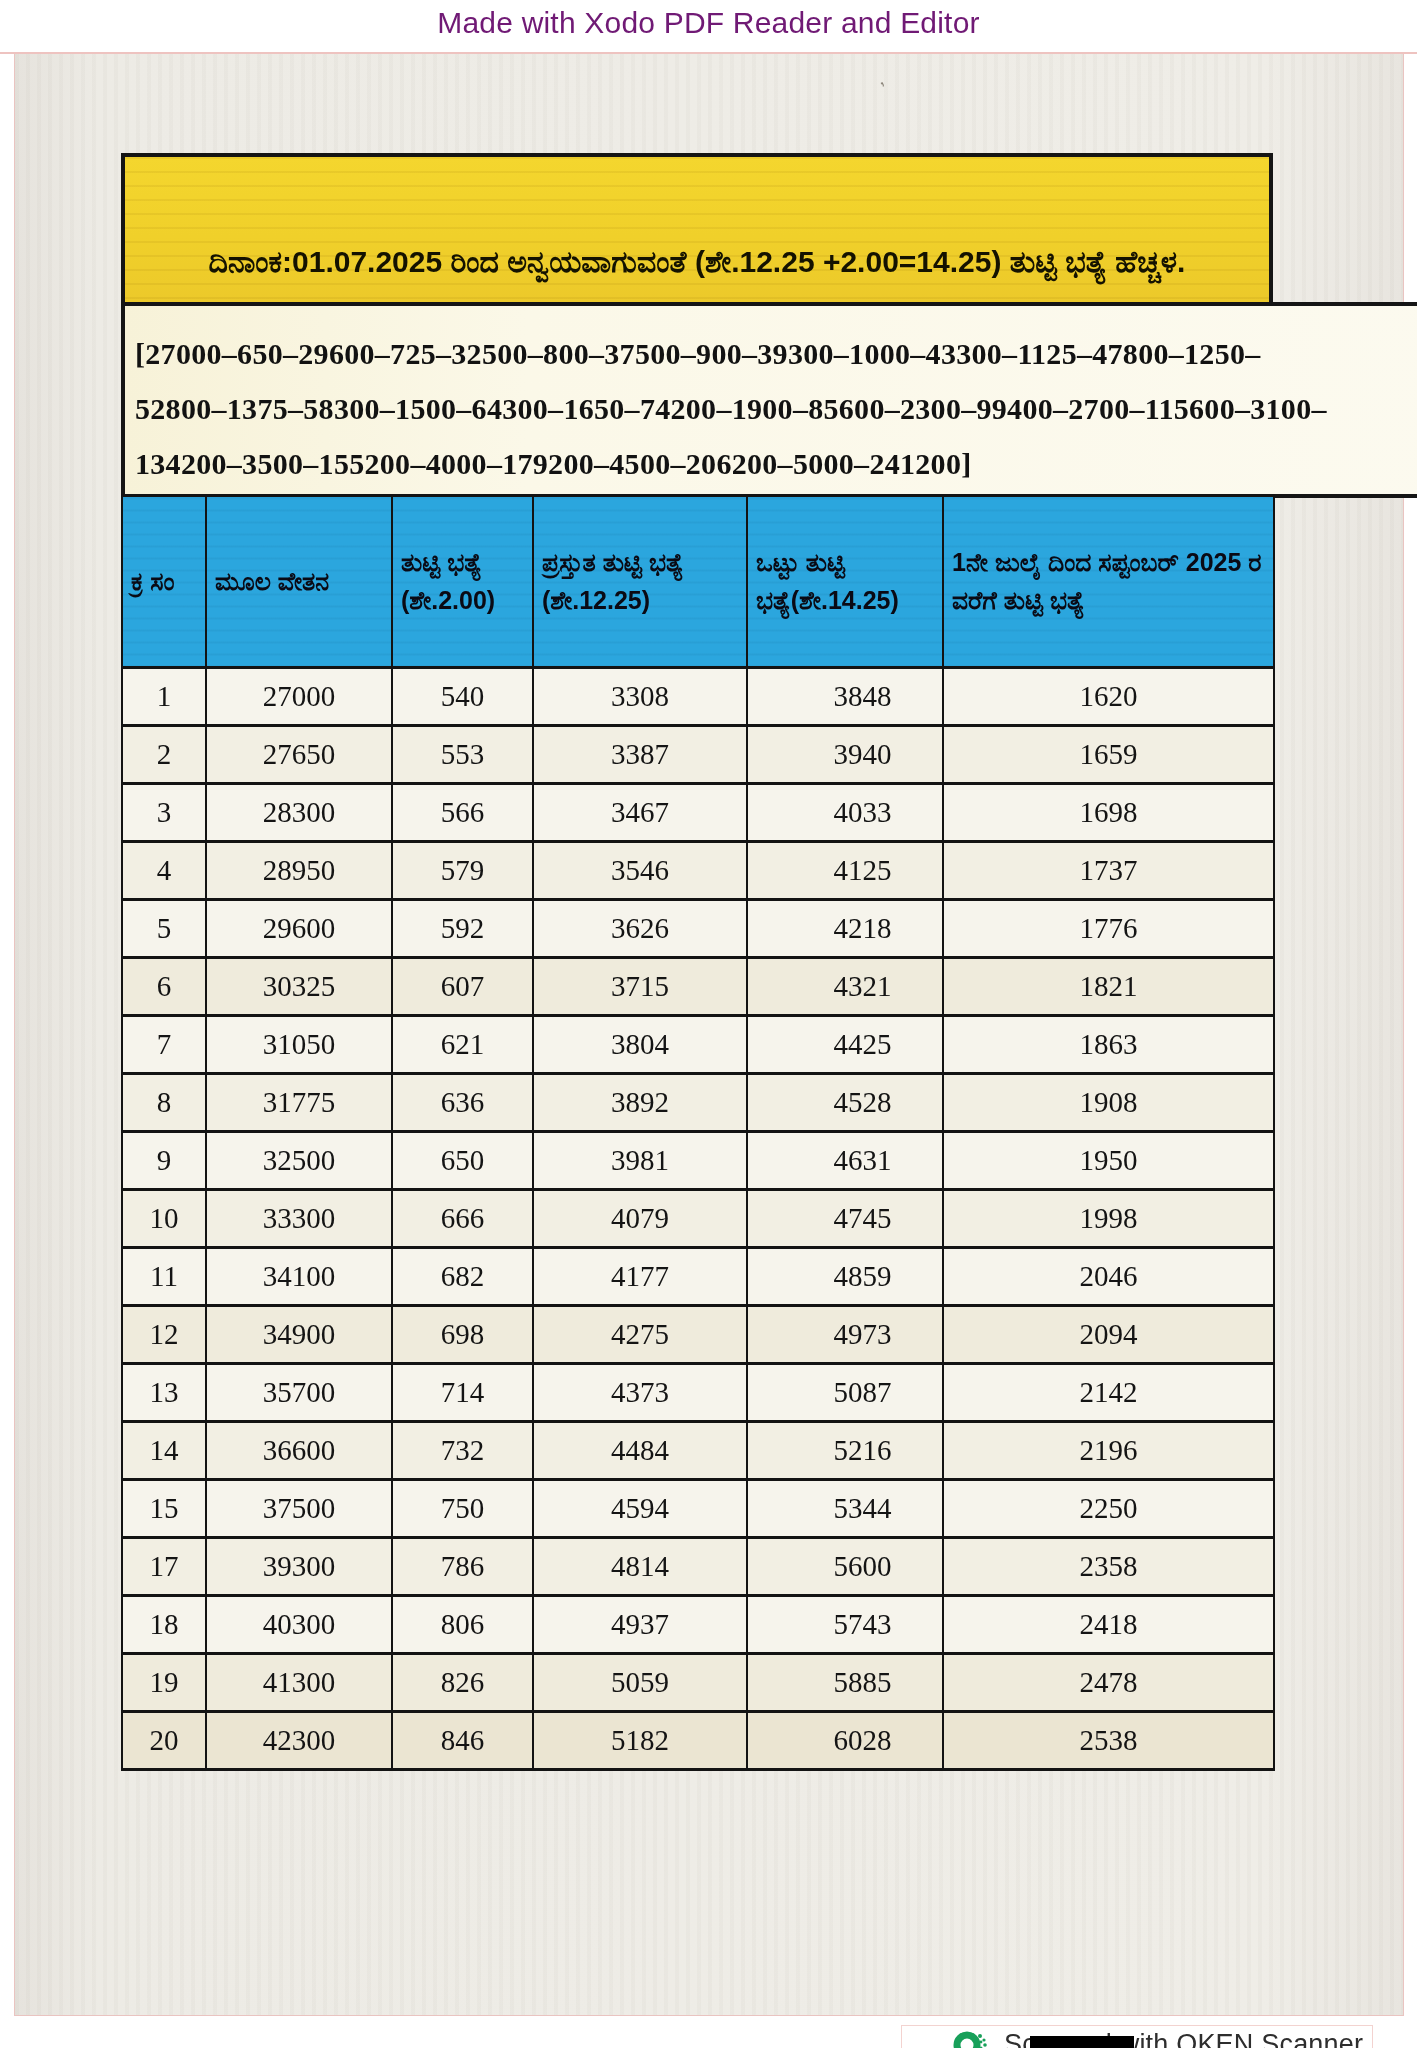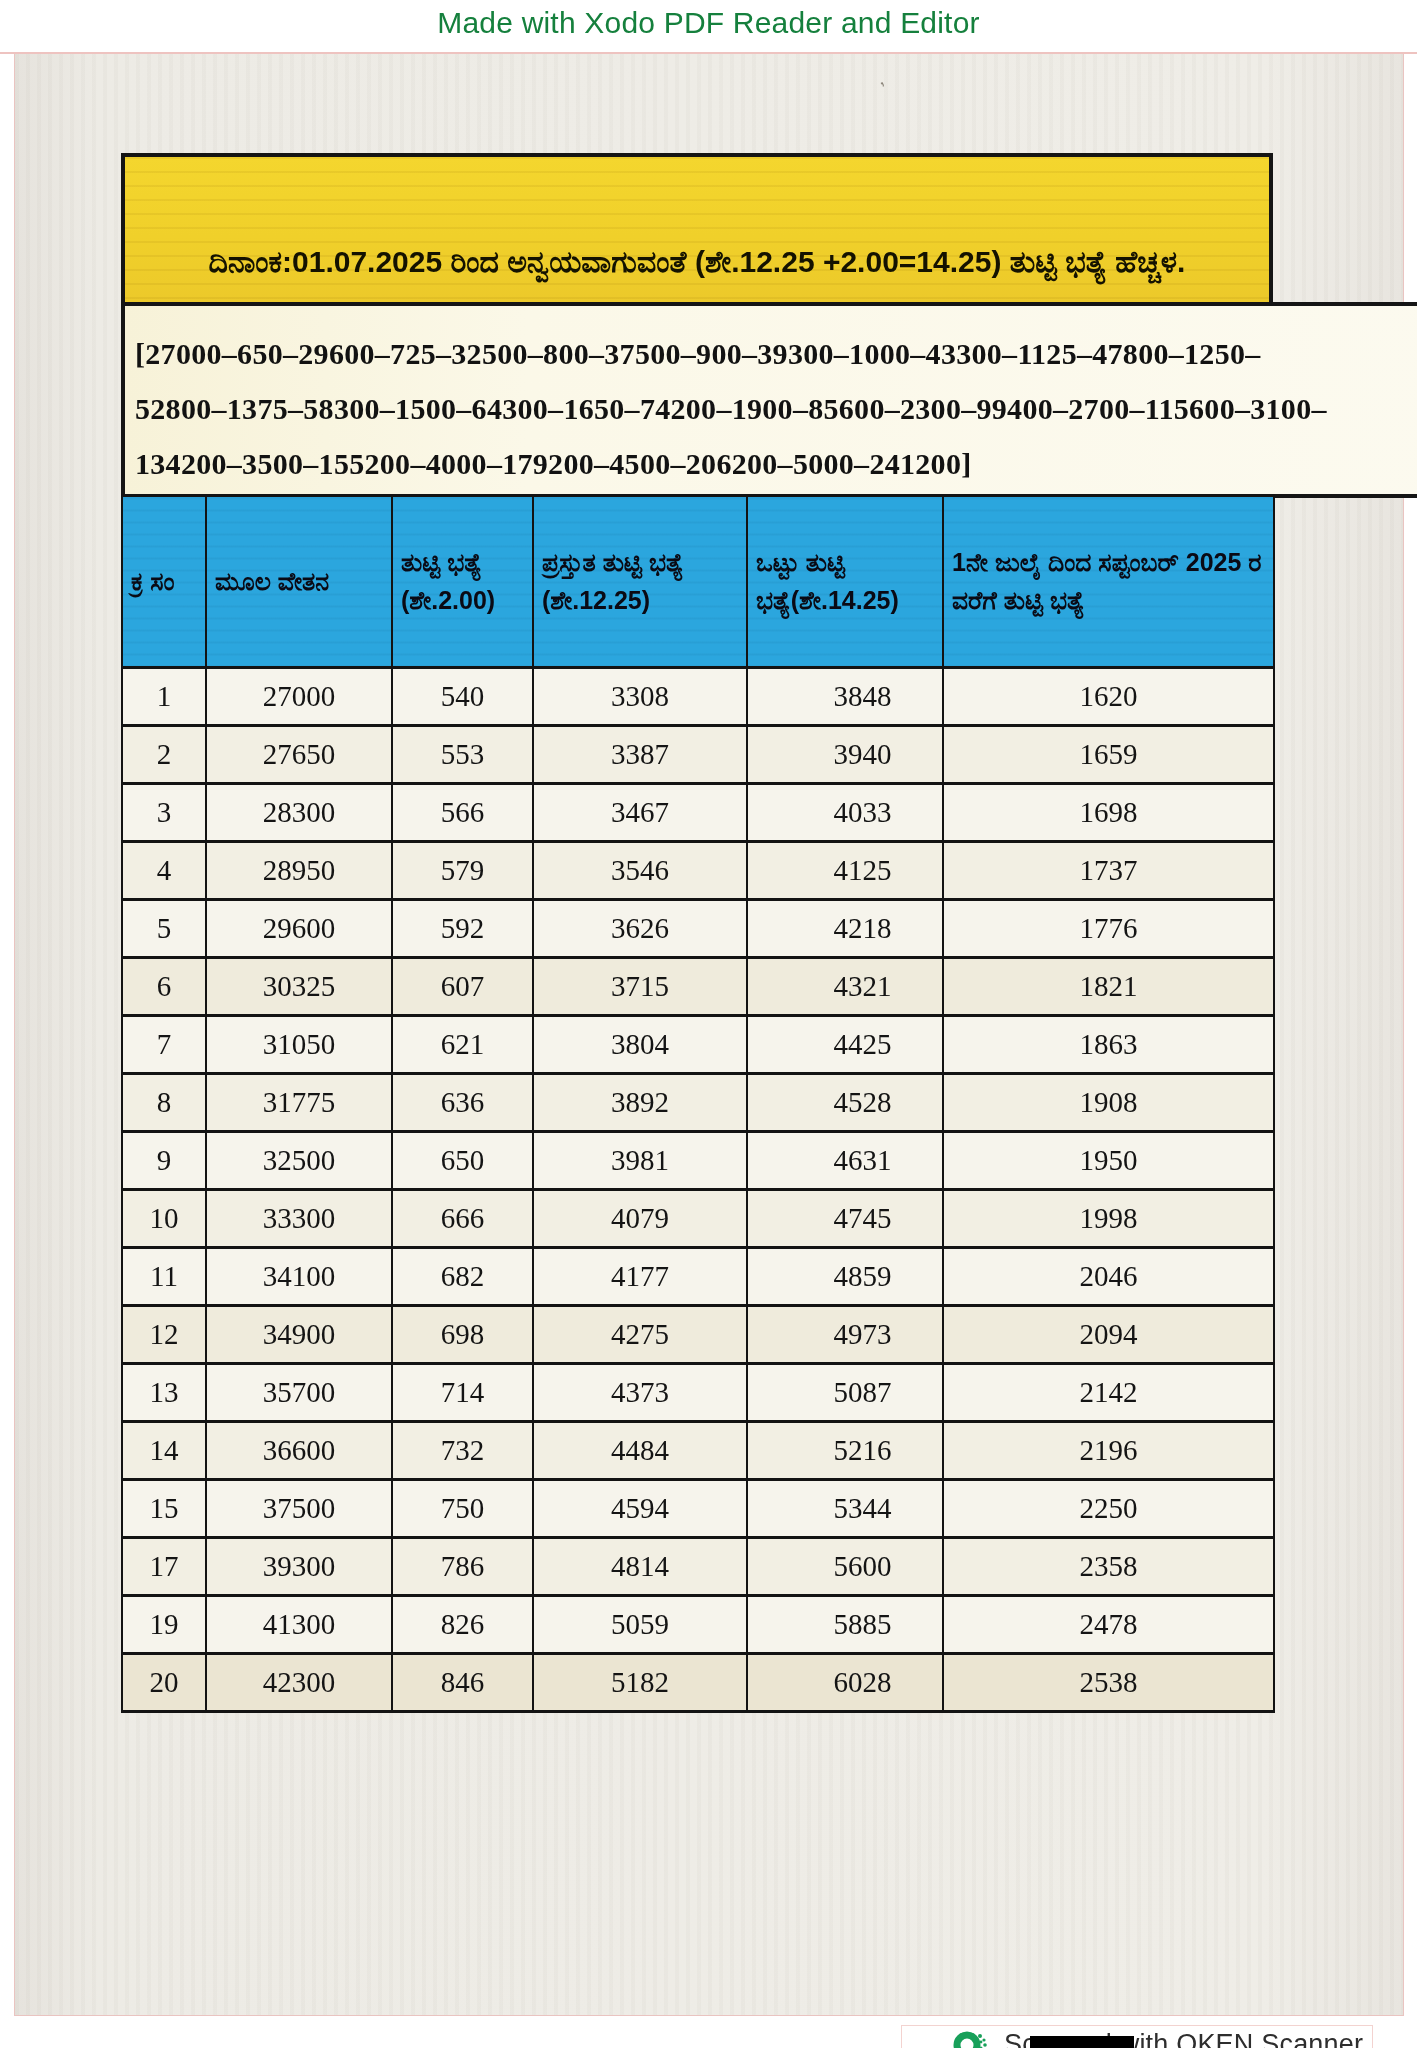--- a/index.html
+++ b/index.html
@@ -3,21 +3,21 @@
 <meta charset="utf-8">
 <style>
   html,body{margin:0;padding:0;}
   body{background:#ffffff;font-family:"Liberation Sans",sans-serif;}
   .stage{position:relative;width:1417px;height:2048px;background:#ffffff;overflow:hidden;}
 
   
   .top-band{position:absolute;left:0;top:0;width:1417px;height:52px;background:#ffffff;
     border-bottom:2px solid #eec3c0;z-index:5;}
   .xodo-watermark{position:absolute;left:0;top:6px;width:100%;text-align:center;
-    font-size:30px;color:#15803d;letter-spacing:0.2px;}
+    font-size:30px;color:#701a75;letter-spacing:0.2px;}
 
   
   .scan-page{position:absolute;left:14px;top:52px;width:1390px;height:1964px;
     background:
       repeating-linear-gradient(90deg, rgba(90,80,60,0.03) 0 4px, rgba(0,0,0,0) 4px 11px),
       linear-gradient(90deg,#e6e3dd 0%,#edebe5 6%,#efede7 90%,#e8e5df 100%);
     border:1px solid #eac4c1;box-sizing:border-box;}
   .scan-artifact{position:absolute;left:862px;top:14px;color:#8a8378;font-size:20px;
     transform:rotate(-30deg);}
 
@@ -231,20 +231,28 @@
           </tr>
           <tr>
             <td class="col0">17</td>
             <td class="col1">39300</td>
             <td class="col2">786</td>
             <td class="col3">4814</td>
             <td class="col4">5600</td>
             <td class="col5">2358</td>
           </tr>
           <tr>
+            <td class="col0">18</td>
+            <td class="col1">40300</td>
+            <td class="col2">806</td>
+            <td class="col3">4937</td>
+            <td class="col4">5743</td>
+            <td class="col5">2418</td>
+          </tr>
+          <tr>
             <td class="col0">19</td>
             <td class="col1">41300</td>
             <td class="col2">826</td>
             <td class="col3">5059</td>
             <td class="col4">5885</td>
             <td class="col5">2478</td>
           </tr>
           <tr>
             <td class="col0">20</td>
             <td class="col1">42300</td>

